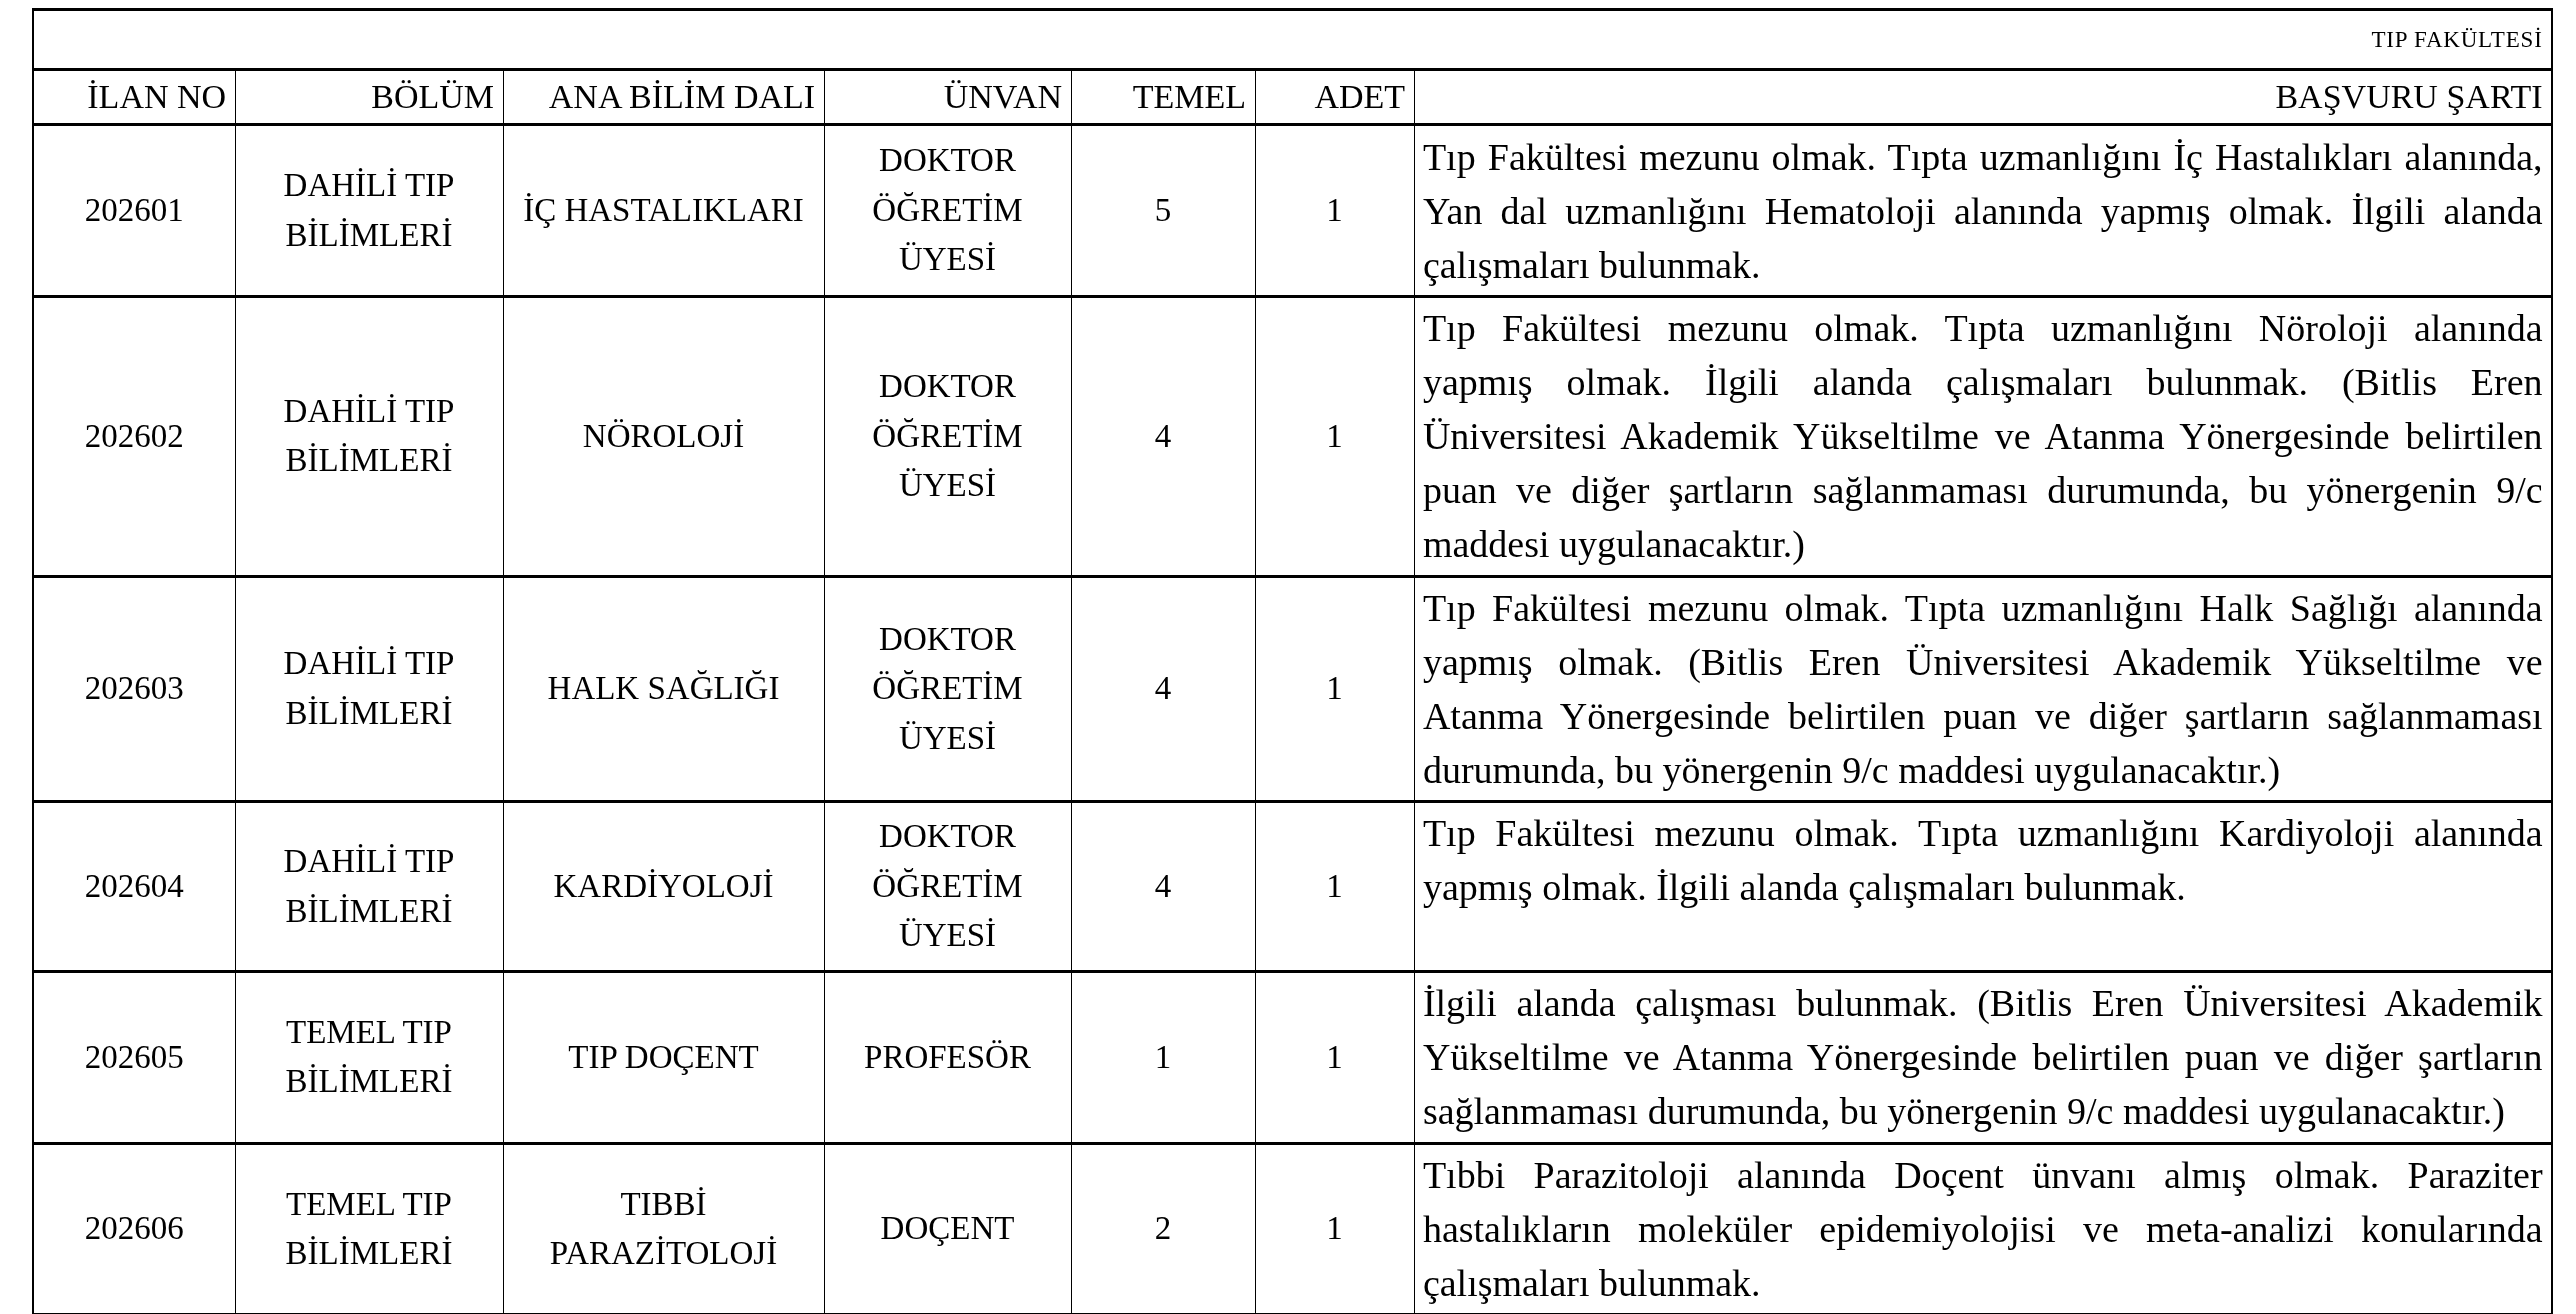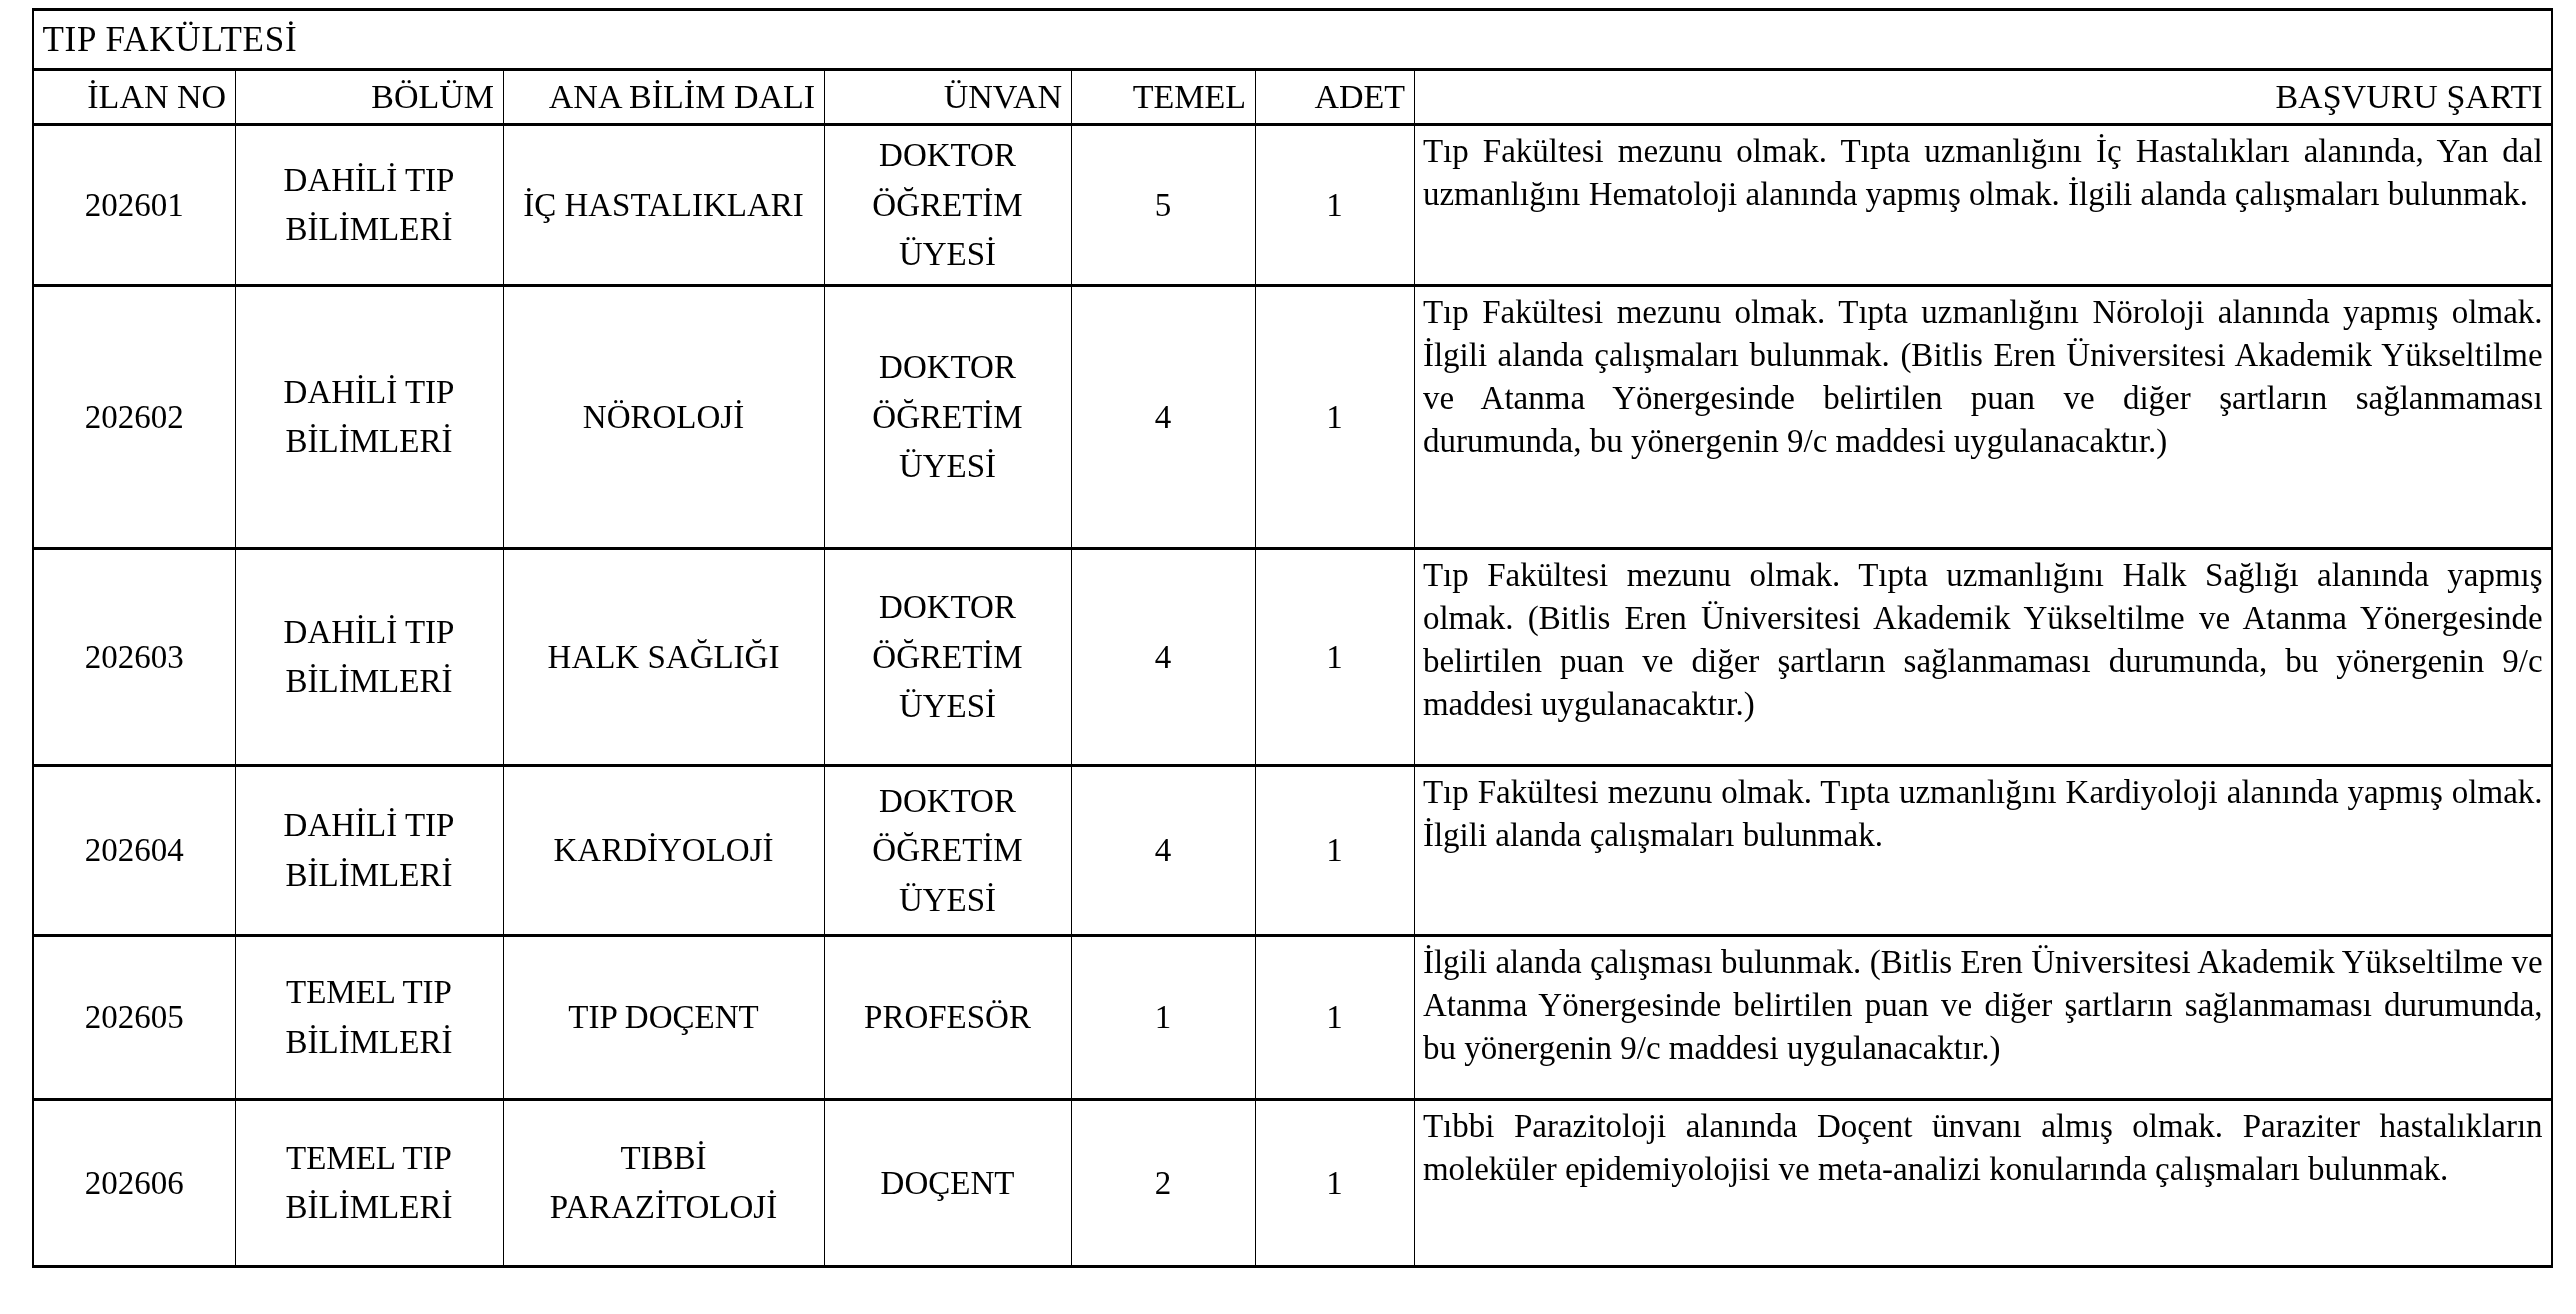--- a/index.html
+++ b/index.html
@@ -34,23 +34,23 @@
     overflow: hidden;
   }
   
   table.announcement {
     border: 2.5px solid #000;
   }
   .title-row {
     height: 60px;
   }
   .title-cell {
-    text-align: left;
+    text-align: right;
     vertical-align: middle;
-    font-size: 35px;
+    font-size: 23px;
     letter-spacing: 0.8px;
   }
   .header-row {
     height: 55px;
   }
   .header-row th {
     text-align: right;
     vertical-align: middle;
     font-size: 34px;
     border-bottom-width: 4.2px;
@@ -58,22 +58,22 @@
   td.c-center {
     text-align: center;
     vertical-align: middle;
     font-size: 33px;
     line-height: 1.5;
   }
   td.c-req {
     text-align: justify;
     text-justify: inter-word;
     vertical-align: top;
-    font-size: 33px;
-    line-height: 43px;
+    font-size: 38px;
+    line-height: 54px;
     padding: 5px 11.7px 3.3px 11.7px;
   }
   tr.r1 { height: 161px; }
   tr.r2 { height: 263px; }
   tr.r3 { height: 217px; }
   tr.r4 { height: 170px; }
   tr.r5 { height: 164px; }
   tr.r6 { height: 167px; }
 </style>
 </head>

